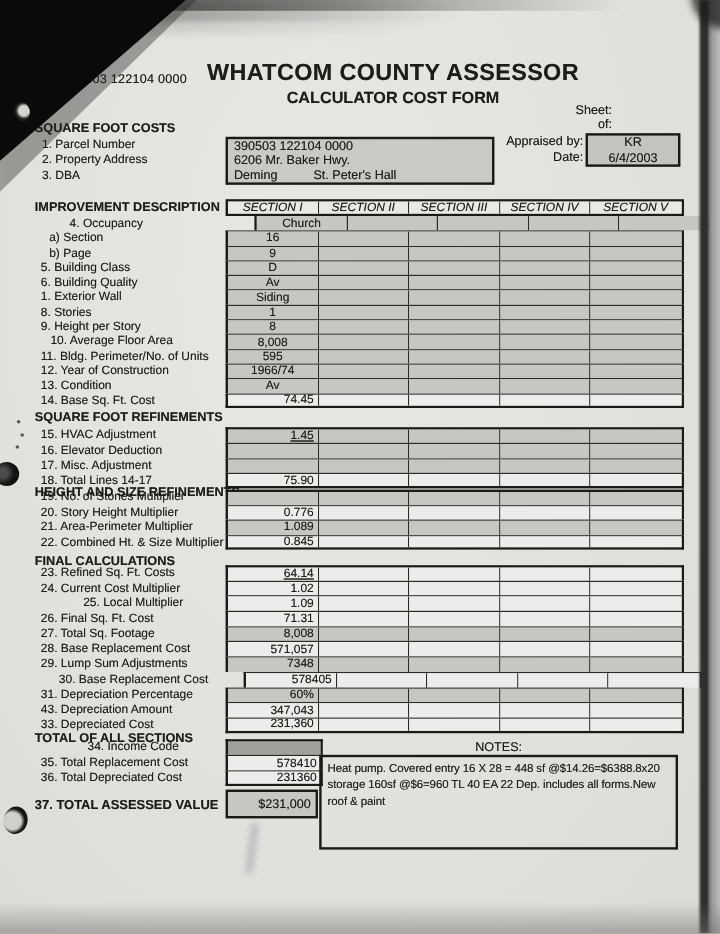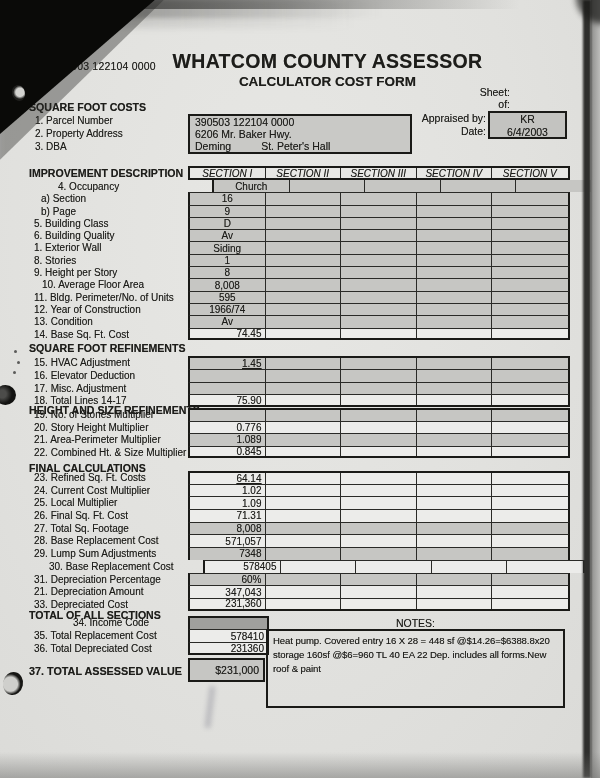--- a/index.html
+++ b/index.html
@@ -357,21 +357,21 @@
         <div class="trow" style="height: 12.7px;">
           <div class="lab" style="line-height: 13.7px;">24. Current Cost Multiplier</div>
           <div class="cells">
             <div class="cell w right">1.02</div>
             <div class="cell w"></div>
             <div class="cell w"></div>
             <div class="cell w"></div>
             <div class="cell w"></div>
           </div>
         </div>
-        <div class="trow" style="height: 12.7px;">
+        <div class="trow" style="height: 12.7px; text-align: center;">
           <div class="lab" style="line-height: 13.7px;">25. Local Multiplier</div>
           <div class="cells">
             <div class="cell w right">1.09</div>
             <div class="cell w"></div>
             <div class="cell w"></div>
             <div class="cell w"></div>
             <div class="cell w"></div>
           </div>
         </div>
         <div class="trow" style="height: 12.7px;">
@@ -428,21 +428,21 @@
           <div class="lab" style="line-height: 13.7px;">31. Depreciation Percentage</div>
           <div class="cells">
             <div class="cell g right">60%</div>
             <div class="cell g"></div>
             <div class="cell g"></div>
             <div class="cell g"></div>
             <div class="cell g"></div>
           </div>
         </div>
         <div class="trow" style="height: 12.7px;">
-          <div class="lab" style="line-height: 13.7px;">21. Depreciation Amount</div>
+          <div class="lab" style="line-height: 13.7px;">43. Depreciation Amount</div>
           <div class="cells">
             <div class="cell w right">347,043</div>
             <div class="cell w"></div>
             <div class="cell w"></div>
             <div class="cell w"></div>
             <div class="cell w"></div>
           </div>
         </div>
         <div class="trow" style="height: 12.7px;">
           <div class="lab" style="line-height: 13.7px;">33. Depreciated Cost</div>

